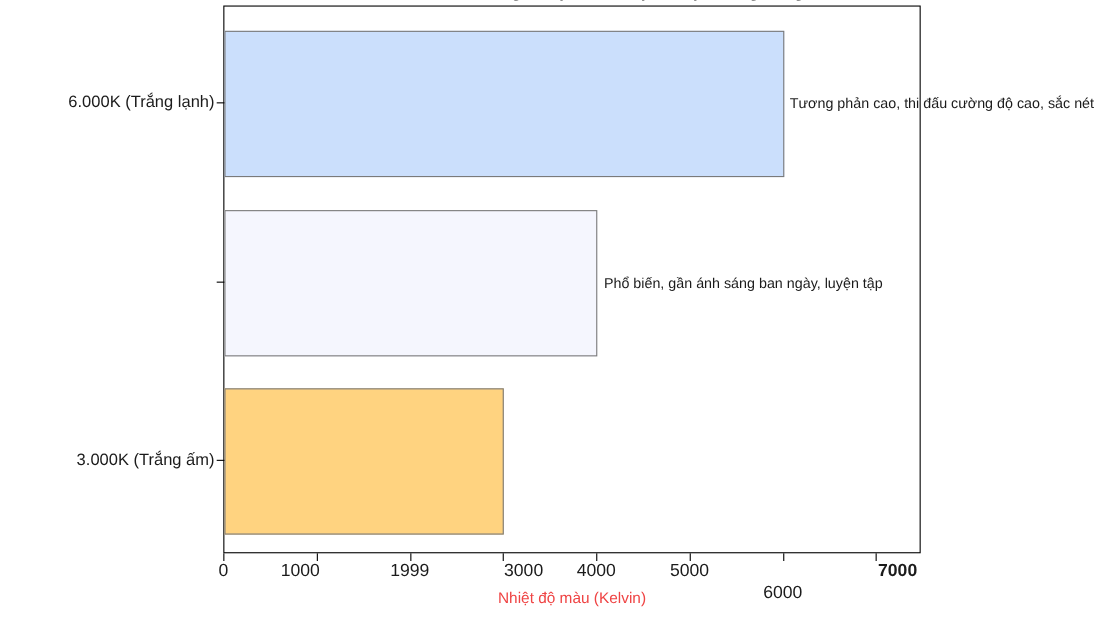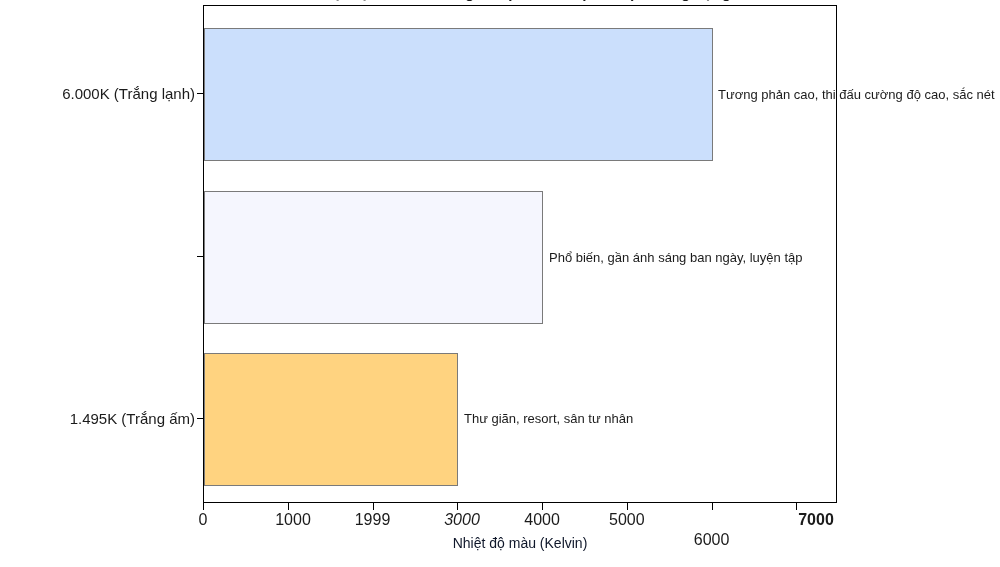--- a/index.html
+++ b/index.html
@@ -88,21 +88,21 @@
     white-space: nowrap;
     transform: translateX(-50%);
   }
   .axis-title-x {
     position: absolute;
     left: 203px;
     width: 634px;
     top: 535px;
     text-align: center;
     font-size: 14px;
-    color: #0f172a;
+    color: #ef4444;
     white-space: nowrap;
   }
 
   
   .bar-note {
     position: absolute;
     font-size: 13px;
     color: #1b1b1b;
     white-space: nowrap;
     transform: translateY(-50%);
@@ -120,35 +120,34 @@
     <div class="bar" style="left: 0px; width: 508.556px; top: 21.5px; height: 133px; background: rgb(203, 223, 252); border-color: rgb(122, 122, 122);"></div>
     <div class="bar" style="left: 0px; width: 339.037px; top: 184.5px; height: 133px; background: rgb(245, 246, 254); border-color: rgb(122, 122, 122);"></div>
     <div class="bar" style="left: 0px; width: 254.278px; top: 346.5px; height: 133px; background: rgb(255, 211, 128); border-color: rgb(122, 122, 122);"></div>
   </div>
 
   <div class="ytick" style="top:93px"></div>
   <div class="ytick" style="top:256px"></div>
   <div class="ytick" style="top:418px"></div>
 
   <div class="ylabel" style="top:93px">6.000K (Trắng lạnh)</div>
-  <div class="ylabel" style="top:418px">1.495K (Trắng ấm)</div>
+  <div class="ylabel" style="top:418px">3.000K (Trắng ấm)</div>
 
   <div class="bar-note" style="left:549px; top:257px">Phổ biến, gần ánh sáng ban ngày, luyện tập</div>
   <div class="bar-note" style="left:718px; top:94px">Tương phản cao, thi đấu cường độ cao, sắc nét</div>
-  <div class="bar-note" style="left:464px; top:418px">Thư giãn, resort, sân tư nhân</div>
 
   <div id="xaxis">
       <div class="xtick" style="left: 203px;"></div>
       <div class="xlabel" style="left: 203px;">0</div>
       <div class="xtick" style="left: 287.759px;"></div>
-      <div class="xlabel" style="left: 293px; text-align: center;">1000</div>
+      <div class="xlabel" style="left: 273px; text-align: center;">1000</div>
       <div class="xtick" style="left: 372.519px;"></div>
       <div class="xlabel" style="left: 372.519px;">1999</div>
       <div class="xtick" style="left: 457.278px;"></div>
-      <div class="xlabel" style="left: 462px; font-style: italic;">3000</div>
+      <div class="xlabel" style="left: 476px;">3000</div>
       <div class="xtick" style="left: 542.037px;"></div>
       <div class="xlabel" style="left: 542.037px; text-align: right;">4000</div>
       <div class="xtick" style="left: 626.797px;"></div>
       <div class="xlabel" style="left: 626.797px;">5000</div>
       <div class="xtick" style="left: 711.556px;"></div>
       <div class="xlabel" style="left: 711.556px; margin-top: 20px;">6000</div>
       <div class="xtick" style="left: 796.316px;"></div>
       <div class="xlabel" style="left: 816px; font-weight: bold;">7000</div>
     </div>
 

